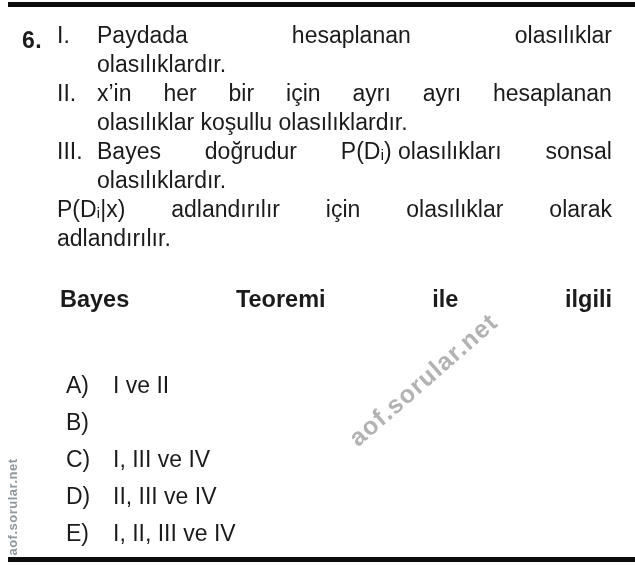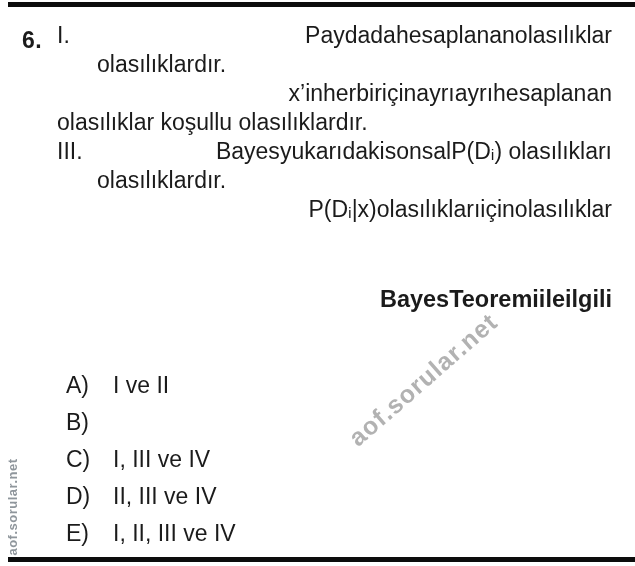--- a/index.html
+++ b/index.html
@@ -26,21 +26,21 @@
 
   .items { position: absolute; left: 57px; top: 21px; width: 555px; }
   .item { display: flex; }
   .item .num {
     flex: 0 0 40px; width: 40px;
     font-size: 23px; line-height: 29px;
   }
   .item .content { flex: 1; font-size: 23px; line-height: 29px; }
   .line { line-height: 29px; }
 
-  [data-justify] { display: flex; justify-content: flex-end; }
+  [data-justify] { display: flex; justify-content: space-between; }
 
   .question {
     position: absolute; left: 60px; top: 284px; width: 552px;
     font-size: 23.5px; font-weight: bold; line-height: 30px;
   }
   .question .qline { line-height: 30px; }
 
   .options { position: absolute; left: 66px; top: 367px; }
   .option { display: flex; align-items: center; height: 37px; font-size: 23px; }
   .option .letter { width: 47px; flex: 0 0 47px; }
@@ -84,55 +84,58 @@
         <div class="line" data-justify="">
             <span>Paydada</span>
             <span>hesaplanan</span>
             <span>olasılıklar</span>
           </div>
         <div class="line">olasılıklardır.</div>
       </div>
     </div>
 
     <div class="item">
+      <span class="num">II.</span>
       <div class="content">
         <div class="line" data-justify="">
             <span>x’in</span>
             <span>her</span>
             <span>bir</span>
             <span>için</span>
             <span>ayrı</span>
             <span>ayrı</span>
             <span>hesaplanan</span>
           </div>
         <div class="line">olasılıklar koşullu olasılıklardır.</div>
       </div>
     </div>
 
     <div class="item">
       <span class="num">III.</span>
       <div class="content">
         <div class="line" data-justify="">
             <span>Bayes</span>
-            <span>yukarıdaki</span>
+            <span>doğrudur</span>
+            <span>P(Dᵢ)&nbsp;olasılıkları</span>
             <span>sonsal</span>
-            <span>P(Dᵢ)&nbsp;olasılıkları</span>
           </div>
         <div class="line">olasılıklardır.</div>
       </div>
     </div>
 
     <div class="item">
       <div class="content">
         <div class="line" data-justify="">
             <span>P(Dᵢ|x)</span>
-            <span>olasılıkları</span>
+            <span>adlandırılır</span>
             <span>için</span>
             <span>olasılıklar</span>
+            <span>olarak</span>
           </div>
+        <div class="line">adlandırılır.</div>
       </div>
     </div>
 
   </div>
 
   <div class="question">
     <div class="qline" data-justify="">
         <span>Bayes</span>
         <span>Teoremi</span>
         <span>ile</span>

